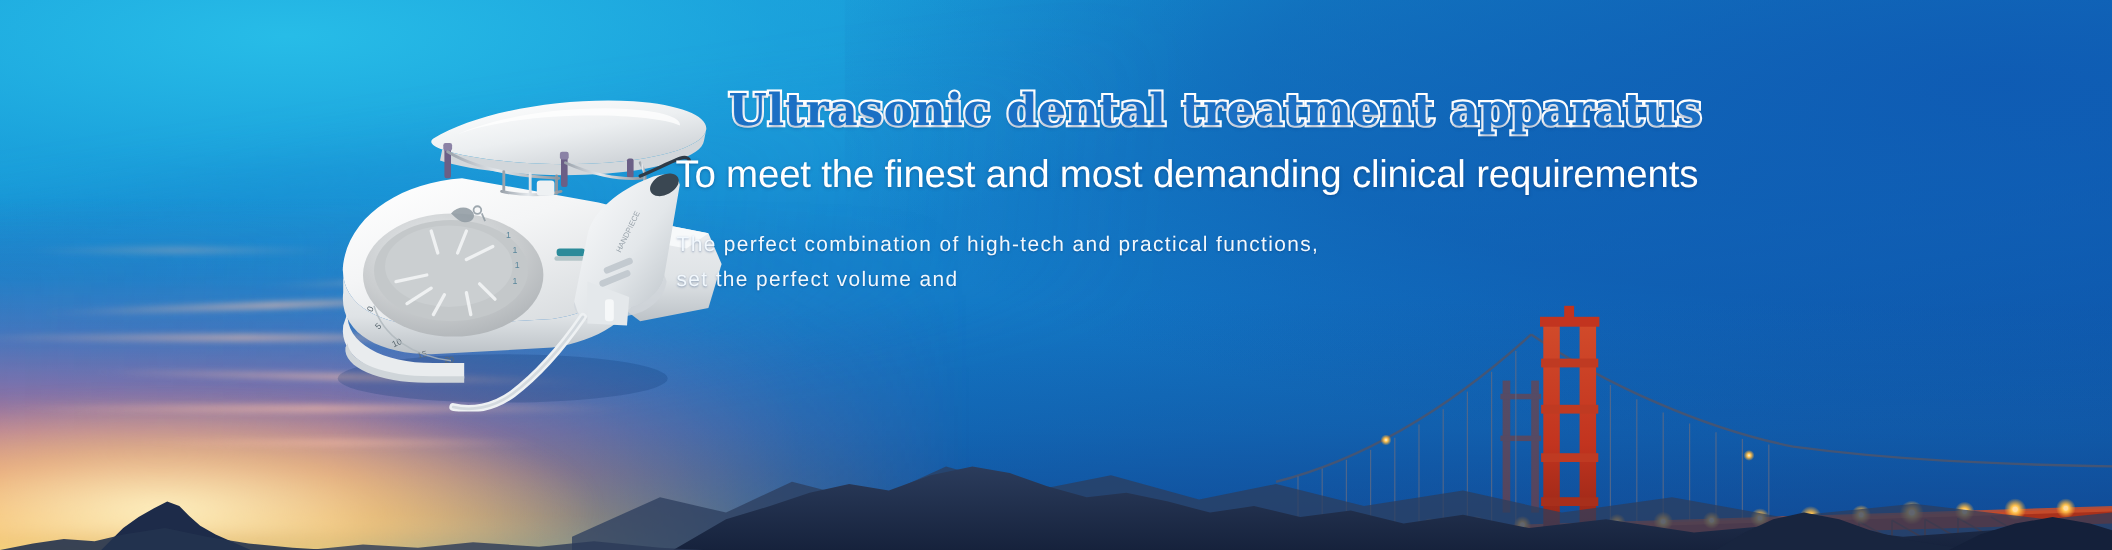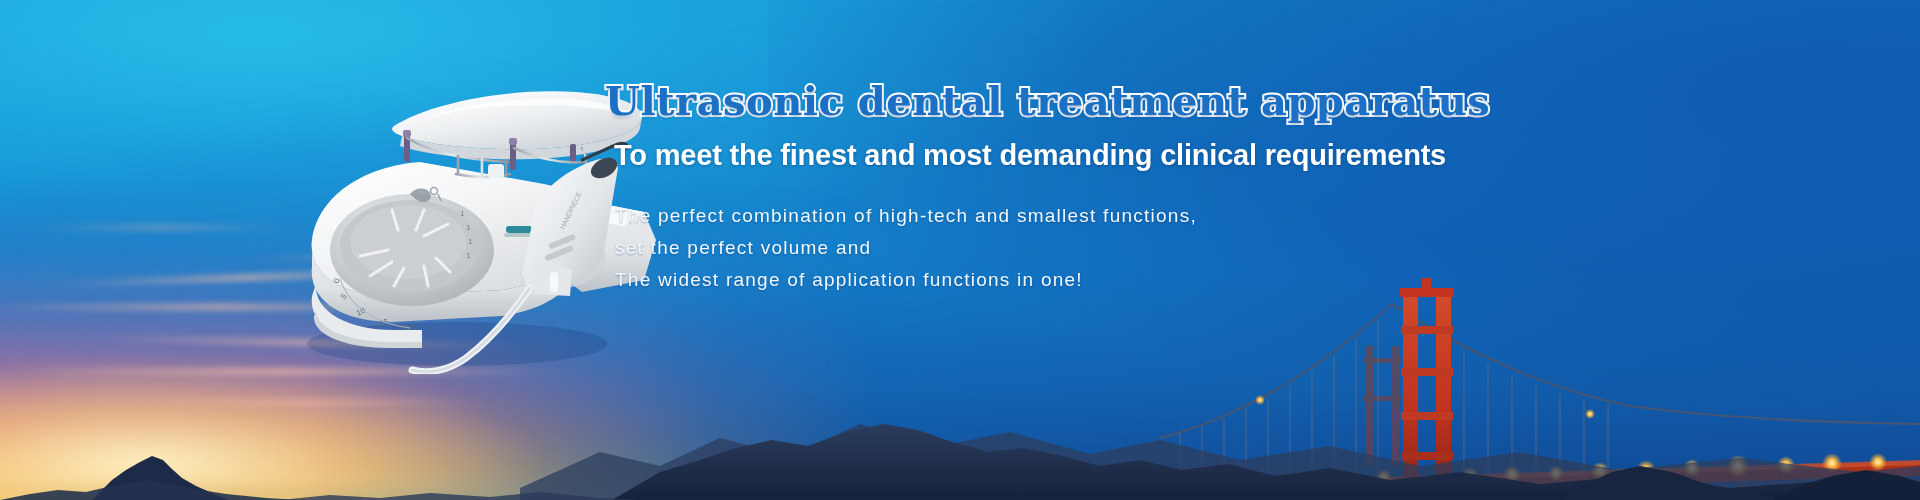--- a/index.html
+++ b/index.html
@@ -79,24 +79,25 @@
   
   .copy{ position:absolute; left:605px; top:80px; width:1000px; }
 
   .headline{
     font-family:"DejaVu Serif", serif;
     font-size:40px; font-weight:700; line-height:1.05;
     color:#1b6fc4; letter-spacing:.5px; white-space:nowrap;
     -webkit-text-stroke:4px #ffffff;
     paint-order:stroke fill;
     text-shadow:0 2px 3px rgba(10,50,110,.30);
+    text-align:center;
   }
   .subhead{
     margin-top:16px;
-    font-size:29px; font-weight:700; line-height:1.2;
+    font-size:35px; font-weight:400; line-height:1.2;
     color:#ffffff; letter-spacing:-.2px; white-space:nowrap;
     padding-left:9px;
     text-shadow:0 1px 3px rgba(8,45,100,.42);
   }
   .bodyblock{ margin-top:27px; padding-left:10px; }
   .bodyline{
     font-size:19px; font-weight:400; line-height:32px;
     color:#f2f8fd; letter-spacing:1.25px; white-space:nowrap;
     text-shadow:0 1px 2px rgba(8,45,100,.38);
   }
@@ -379,19 +380,18 @@
     <path d="M278,244 C260,270 238,296 214,314 C196,327 176,330 160,326" stroke="#eef1f3" stroke-width="7" fill="none" stroke-linecap="round"></path>
     <path d="M278,244 C260,270 238,296 214,314 C196,327 176,330 160,326" stroke="#c9d0d5" stroke-width="2.4" fill="none" stroke-linecap="round" opacity=".7"></path>
   </svg>
 
   <div class="copy">
     <div class="headline">Ultrasonic dental treatment apparatus</div>
 
     <div class="subhead">To meet the finest and most demanding clinical requirements</div>
 
     <div class="bodyblock">
-      <div class="bodyline">The perfect combination of high-tech and smallest functions,</div>
+      <div class="bodyline">The perfect combination of high-tech and practical functions,</div>
       <div class="bodyline">set the perfect volume and</div>
-      <div class="bodyline">The widest range of application functions in one!</div>
     </div>
   </div>
 
 </div>
 
 </body></html>

